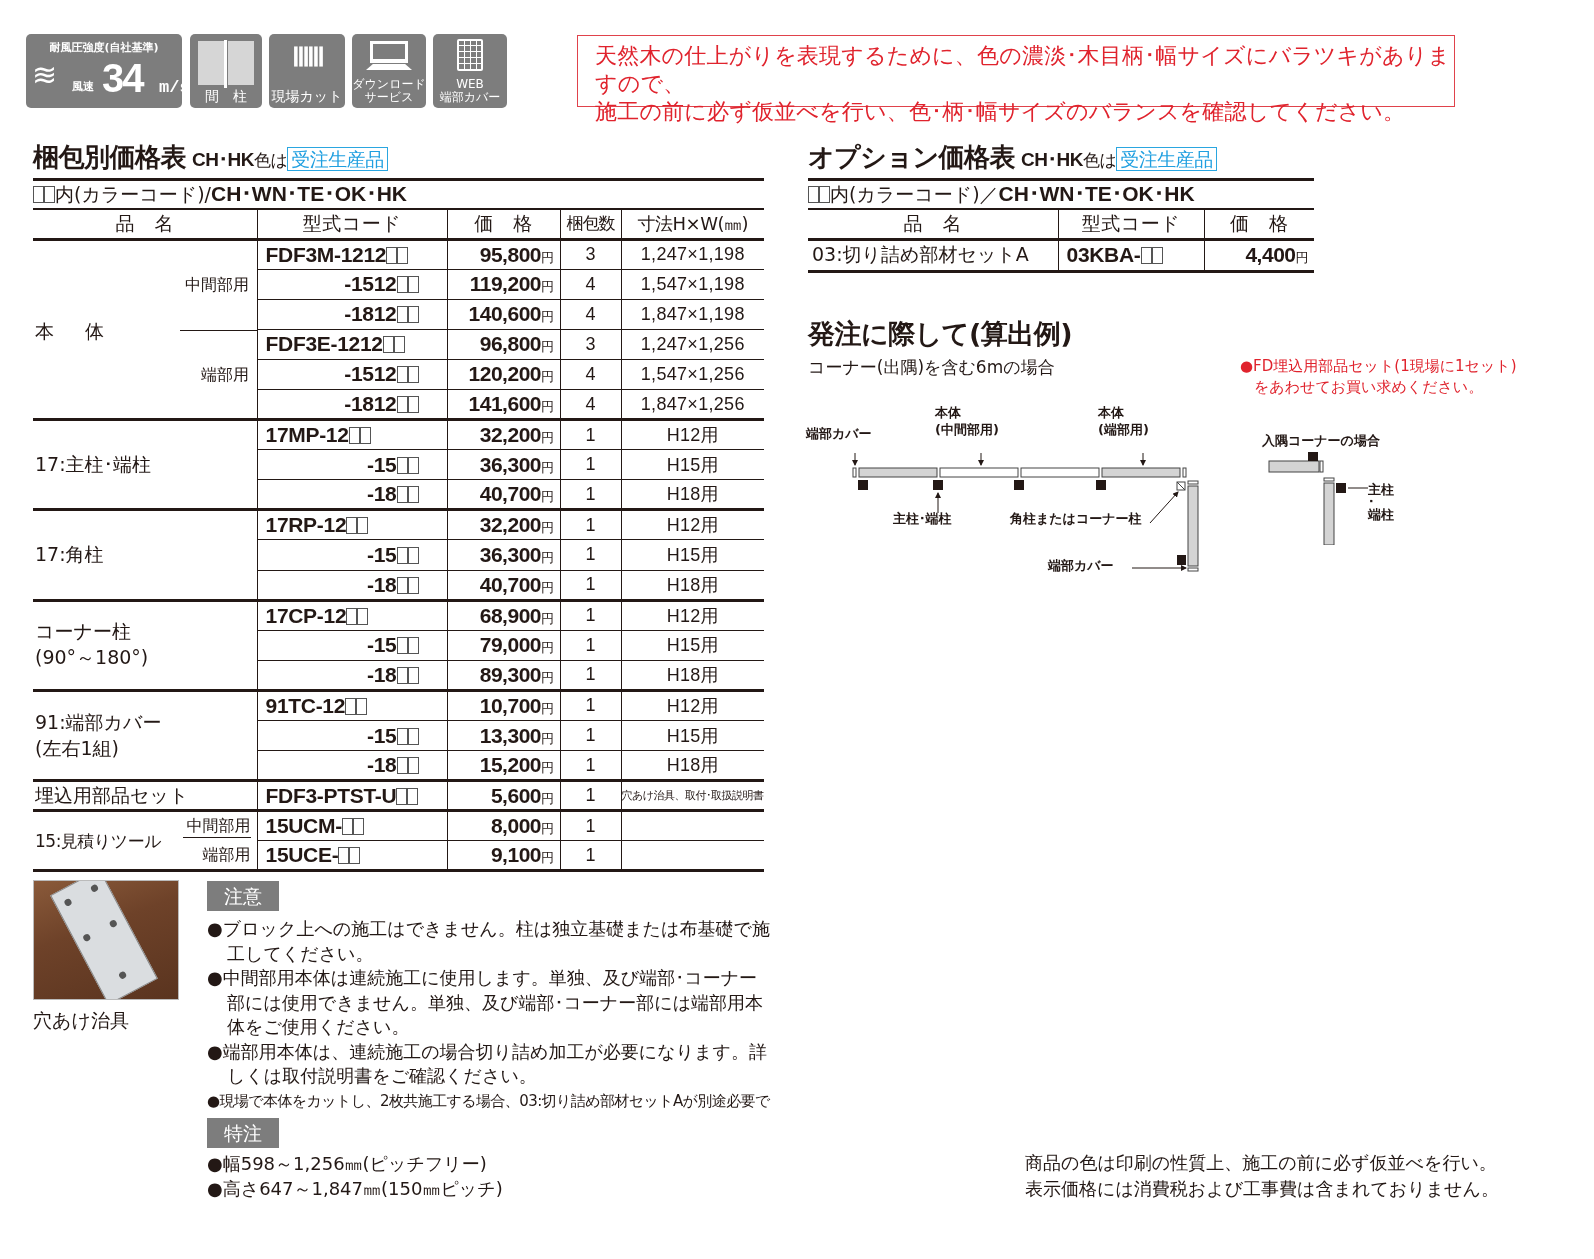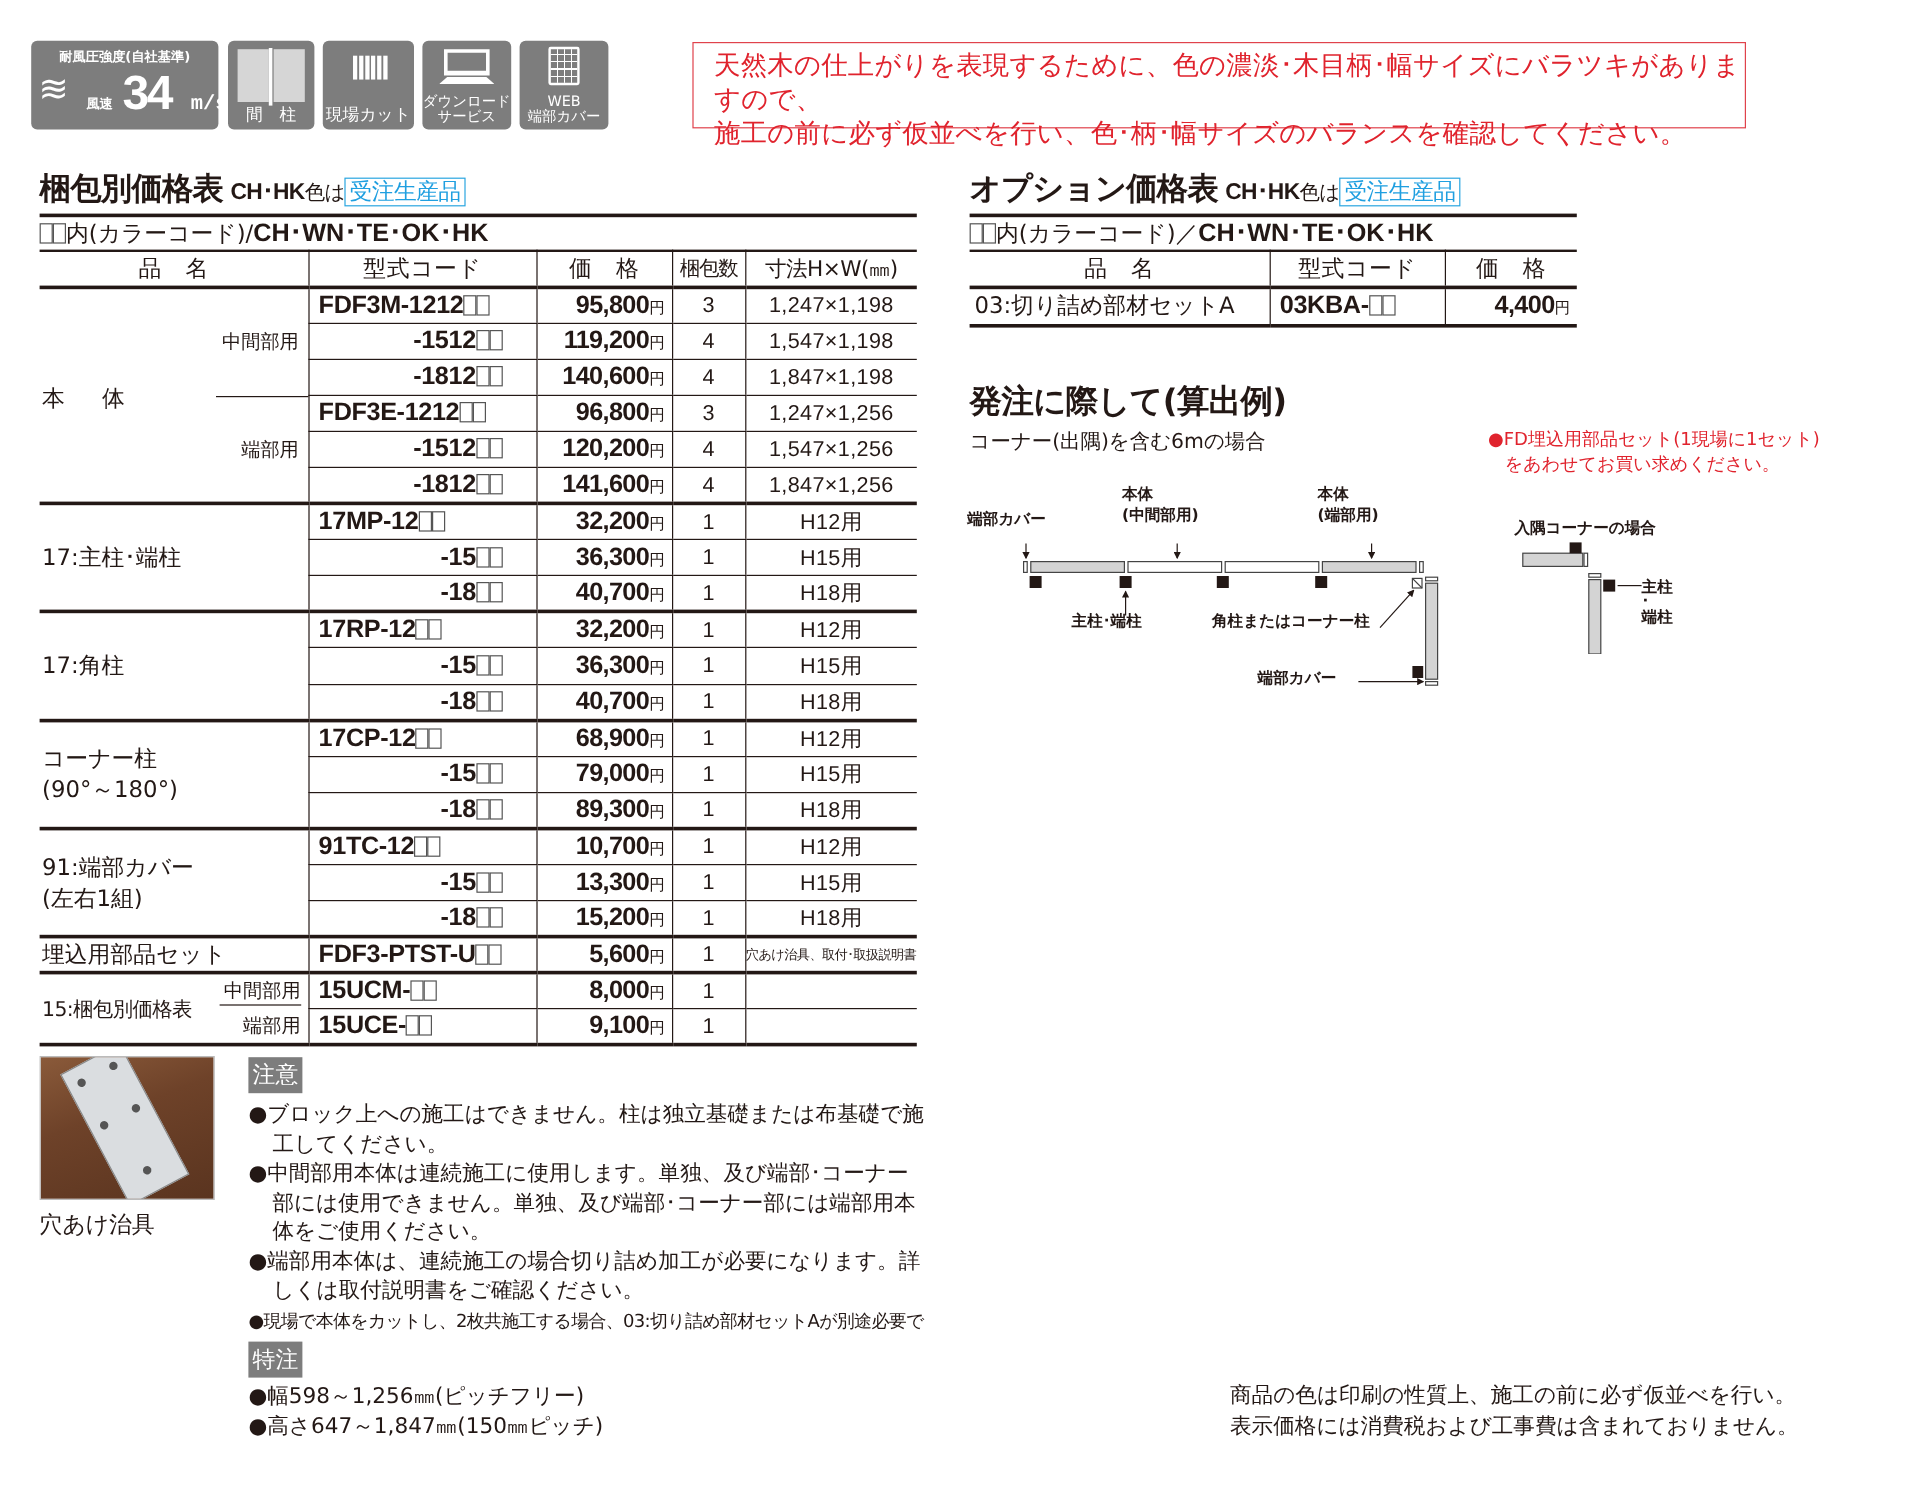--- a/index.html
+++ b/index.html
@@ -58,21 +58,21 @@
 
   
   .otbl th { font-size: 19px; }
   .otbl td { height: 32px; }
 
   
   .photo { position: absolute; left: 33px; top: 880px; width: 146px; height: 120px; background: linear-gradient(160deg, #8a5a3a 0%, #6e4229 40%, #5a341f 100%); border: 1px solid #bbb; overflow: hidden; }
   .photo .plate { position: absolute; left: 42px; top: -6px; width: 56px; height: 124px; background: #dadde0; transform: rotate(-28deg); border: 1px solid #888; }
   .photo .plate i { position: absolute; width: 7px; height: 7px; border-radius: 50%; background: #555; }
   .photo-cap { position: absolute; left: 33px; top: 1008px; font-size: 19px; }
-  .hdr { position: absolute; left: 207px; width: 45px; height: 30px; background: #7d7d7d; color: #fff; font-size: 19px; line-height: 30px; text-align: center; }
+  .hdr { position: absolute; left: 207px; width: 72px; height: 30px; background: #7d7d7d; color: #fff; font-size: 19px; line-height: 30px; text-align: center; }
   .notes { position: absolute; left: 207px; width: 565px; font-size: 18px; line-height: 24.5px; }
   .notes p { padding-left: 20px; text-indent: -20px; }
   .notes p.sm { font-size: 15px; letter-spacing: -0.6px; }
   .footer { position: absolute; left: 1025px; top: 1150px; font-size: 18px; line-height: 26px; }
 
   
   .h2 { position: absolute; left: 808px; top: 316px; font-size: 27px; font-weight: bold; letter-spacing: -0.5px; }
   .h2sub { position: absolute; left: 808px; top: 356px; font-size: 17px; }
   .rednote { position: absolute; left: 1240px; top: 356px; font-size: 15px; color: #e0232d; line-height: 21px; }
   .dlabel { position: absolute; font-size: 13px; font-weight: bold; text-align: left; line-height: 17px; white-space: nowrap; }
@@ -271,21 +271,21 @@
         <td rowspan="1" class="grp">
           <div>埋込用部品セット</div>
         </td>
         <td class="vl code left"><span>FDF3-PTST-U</span><span class="sq"></span><span class="sq"></span></td>
         <td class="vl price"><span>5,600</span><span class="yen">円</span></td>
         <td class="vl qty">1</td>
         <td class="vl note">穴あけ治具、取付･取扱説明書</td>
       </tr>
       <tr class="">
         <td style="position:relative;padding:0;border-bottom:none;">
-          <span style="position:absolute;left:2px;top:18px;font-size:17px;letter-spacing:-0.5px;">15:梱包別価格表</span>
+          <span style="position:absolute;left:2px;top:18px;font-size:17px;letter-spacing:-0.5px;">15:見積りツール</span>
           <span style="position:absolute;right:6px;top:4px;font-size:16px;padding-left:4px;border-bottom:1.3px solid #231815;">中間部用</span>
         </td>
         <td class="vl code left"><span>15UCM-</span><span class="sq"></span><span class="sq"></span></td>
         <td class="vl price"><span>8,000</span><span class="yen">円</span></td>
         <td class="vl qty">1</td>
         <td class="vl dim"></td>
       </tr>
       <tr class="gend">
         <td style="position:relative;padding:0;">
           <span style="position:absolute;right:6px;top:4px;font-size:16px;padding-left:4px;">端部用</span>

